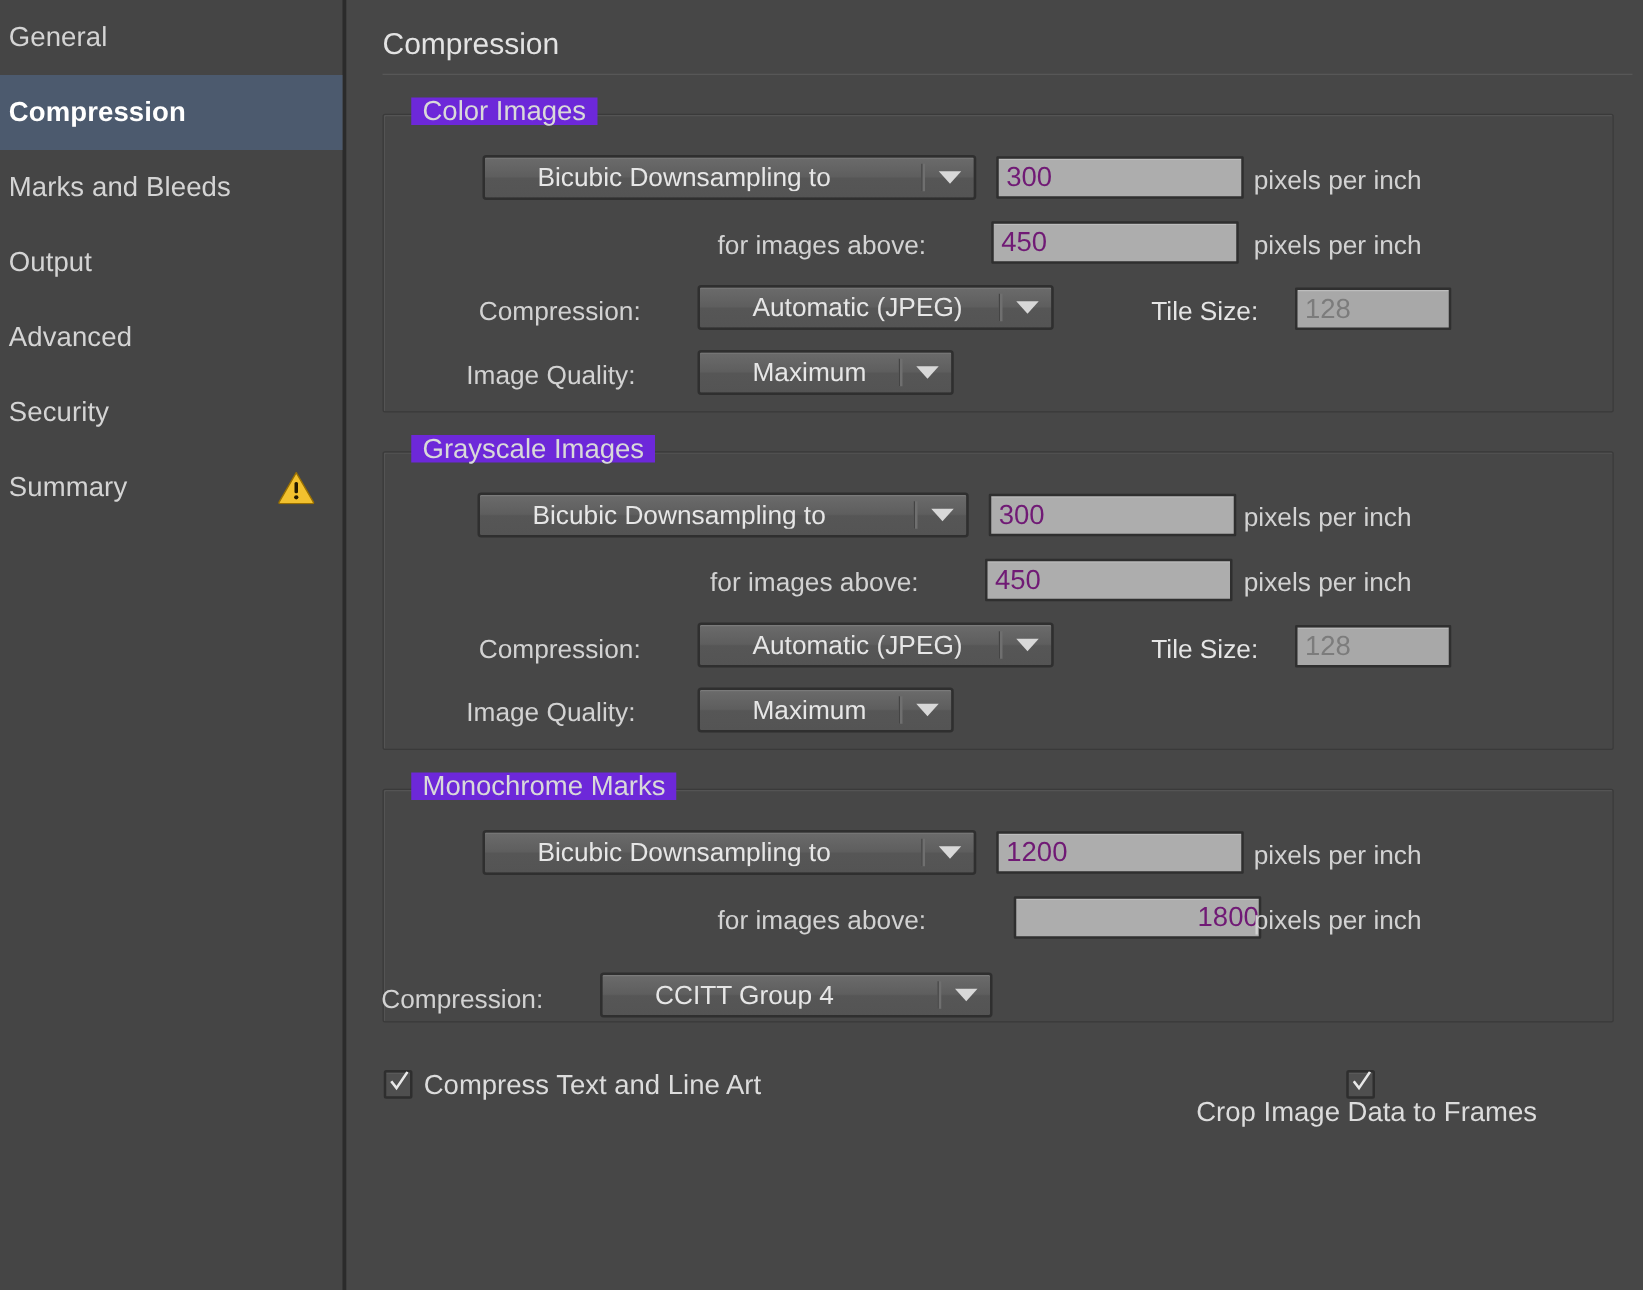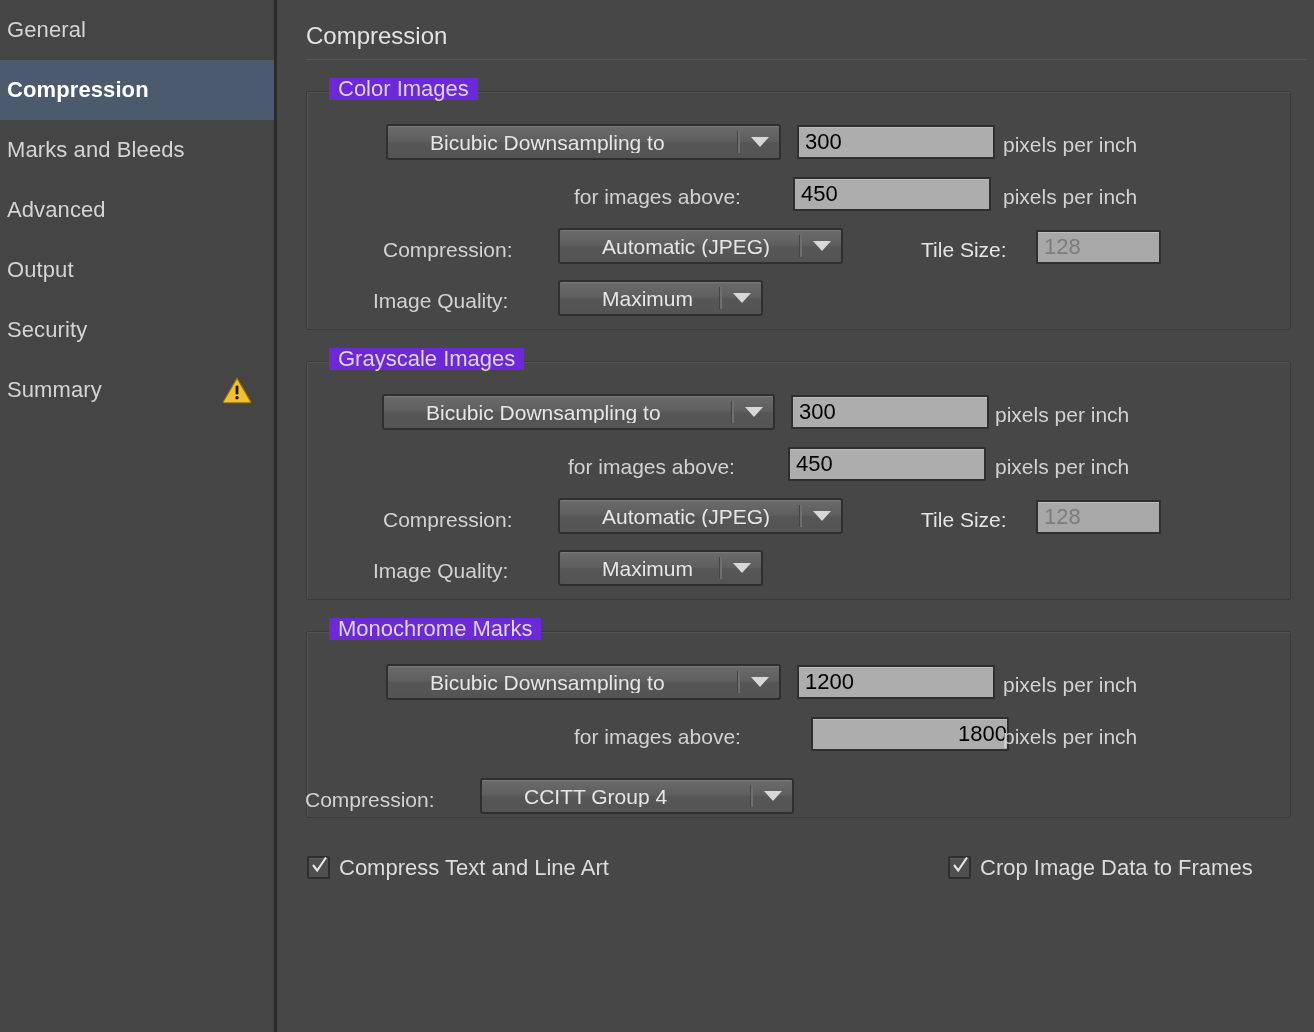--- a/index.html
+++ b/index.html
@@ -137,21 +137,21 @@
     height: 34px;
     background: #adadad;
     border: 2px solid #2f2f2f;
     border-radius: 1px;
     display: flex; align-items: center;
     box-shadow: inset 0 1px 0 #bdbdbd;
   }
   .field-text {
     padding-left: 6px;
     font-size: 22px;
-    color: #000000;
+    color: #701a75;
     line-height: 1;
   }
   .field.disabled { background: #a8a8a8; }
   .field.disabled .field-text { color: #7c7c7c; }
 
   
   .checkrow {
     position: absolute;
     display: flex; align-items: center;
   }
@@ -190,25 +190,25 @@
 
     <div class="nav-item selected">
       <span class="nav-label">Compression</span>
     </div>
 
     <div class="nav-item">
       <span class="nav-label">Marks and Bleeds</span>
     </div>
 
     <div class="nav-item">
+      <span class="nav-label">Output</span>
+    </div>
+
+    <div class="nav-item">
       <span class="nav-label">Advanced</span>
-    </div>
-
-    <div class="nav-item">
-      <span class="nav-label">Output</span>
     </div>
 
     <div class="nav-item">
       <span class="nav-label">Security</span>
     </div>
 
     <div class="nav-item">
       <span class="nav-label">Summary</span>
       <svg class="warn-icon" viewBox="0 0 30 27">
         <path d="M15 1.6 L28.6 25 Q29.4 26.4 27.8 26.4 L2.2 26.4 Q0.6 26.4 1.4 25 Z" fill="#f2c12e" stroke="#9a7000" stroke-width="1.1" stroke-linejoin="round"></path>
@@ -342,21 +342,21 @@
 
     <div class="checkrow" style="left:27px; top:856px;">
       <span class="cbox">
         <svg class="tick" viewBox="0 0 15 17">
           <path d="M1 8 L5.2 13.5 L14 0.5" fill="none" stroke="#e8e8e8" stroke-width="2.1"></path>
         </svg>
       </span>
       <span class="cbox-label">Compress Text and Line Art</span>
     </div>
 
-    <div class="checkrow" style="left:668px; top:856px;">
+    <div class="checkrow" style="left:668px; top:856px;flex-direction:column;">
       <span class="cbox">
         <svg class="tick" viewBox="0 0 15 17">
           <path d="M1 8 L5.2 13.5 L14 0.5" fill="none" stroke="#e8e8e8" stroke-width="2.1"></path>
         </svg>
       </span>
       <span class="cbox-label">Crop Image Data to Frames</span>
     </div>
 
   </div>
 </div>

